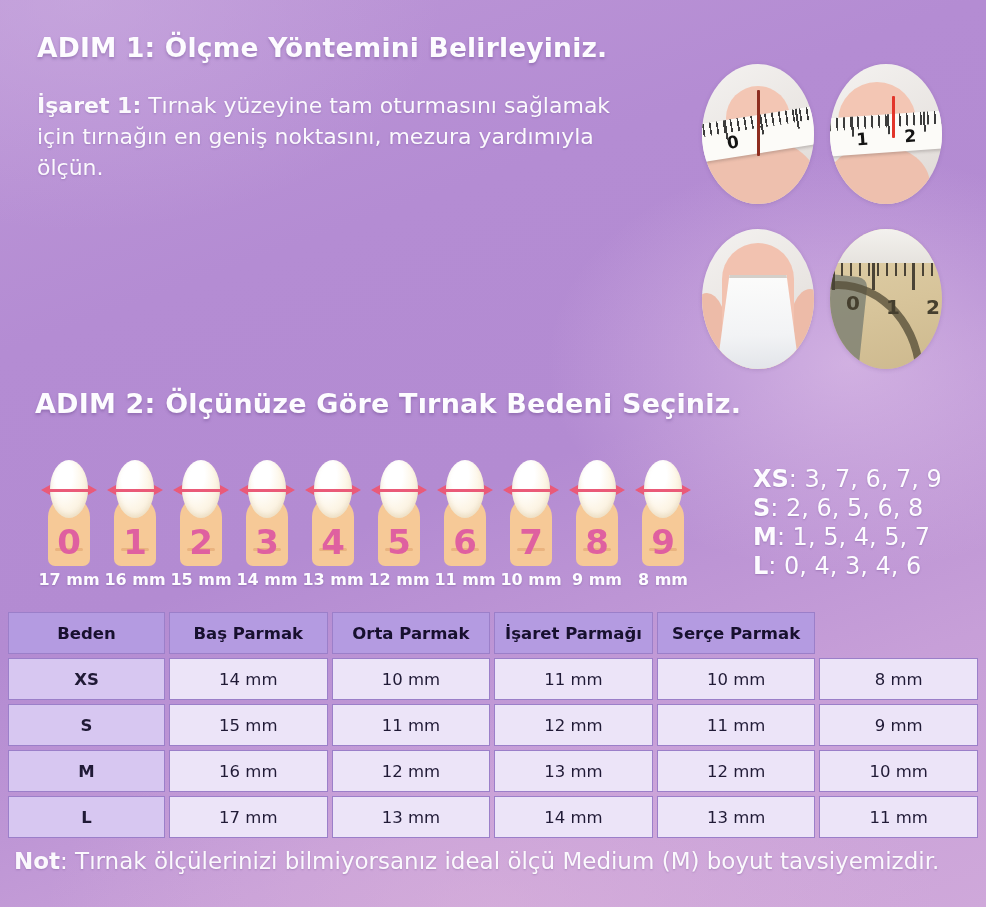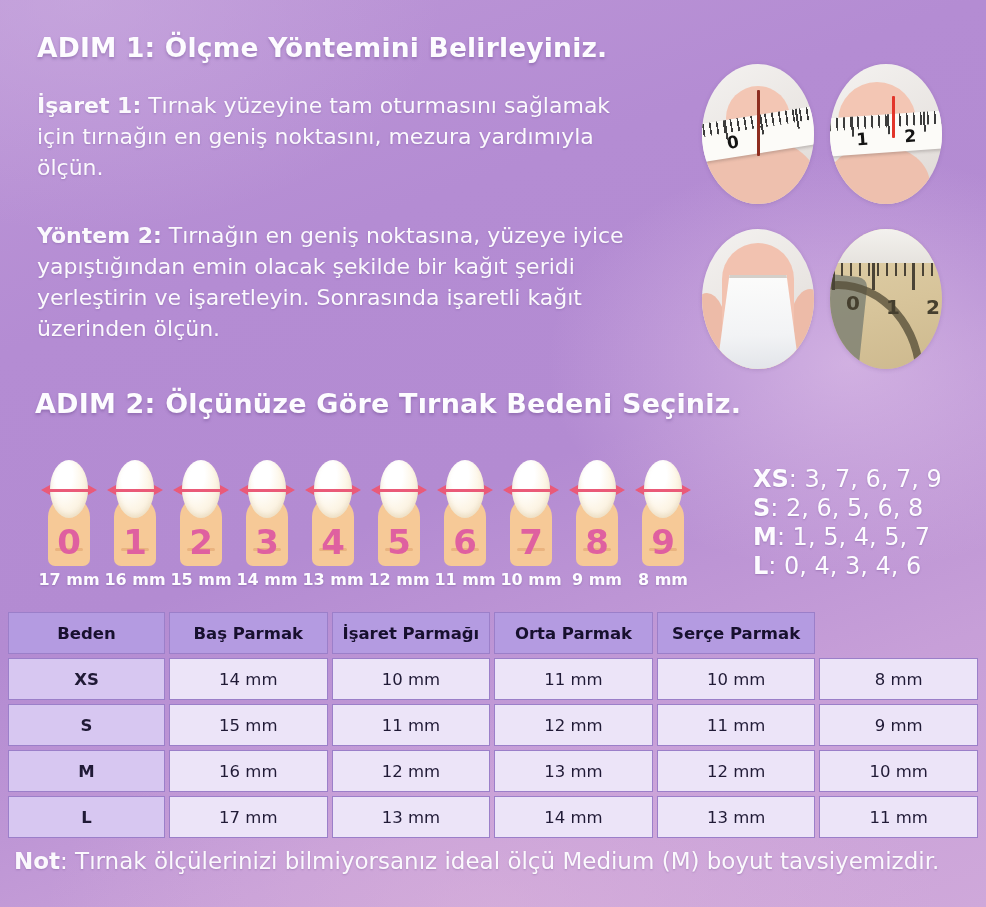--- a/index.html
+++ b/index.html
@@ -111,21 +111,20 @@
 </style>
 </head>
 <body>
 
 <div class="page">
 
   <div class="h1">ADIM 1: Ölçme Yöntemini Belirleyiniz.</div>
 
   <div class="para m1"><b>İşaret 1:</b><span> Tırnak yüzeyine tam oturmasını sağlamak için tırnağın en geniş noktasını, mezura yardımıyla ölçün.</span></div>
 
-  <div class="para m2"><b>Yöntem 2:</b><span> Tırnağın en geniş noktasına, yüzeye iyice yapıştığından emin olacak şekilde bir kağıt şeridi yerleştirin ve işaretleyin. Sonrasında işaretli kağıt üzerinden ölçün.</span></div>
 
   <div class="photos">
 
     <div class="ph ph1">
       <div class="mass"></div>
       <div class="tip"></div>
       <div class="tape">
         <span class="tnum" style="left:36px">0</span>
       </div>
       <div class="redline"></div>
@@ -278,23 +277,23 @@
       <div class="size-line"><b>L</b><span>: 0, 4, 3, 4, 6</span></div>
     </div>
 
   <div class="size-table">
     <div class="t-row">
 
         <div class="cell th">Beden</div>
 
         <div class="cell th">Baş Parmak</div>
 
+        <div class="cell th">Orta Parmak</div>
+
         <div class="cell th">İşaret Parmağı</div>
-
-        <div class="cell th">Orta Parmak</div>
 
 
         <div class="cell th">Serçe Parmak</div>
       </div>
     <div>
 
         <div class="t-row">
           <div class="cell td size">XS</div>
           <div class="cell td">14 mm</div>
           <div class="cell td">10 mm</div>

